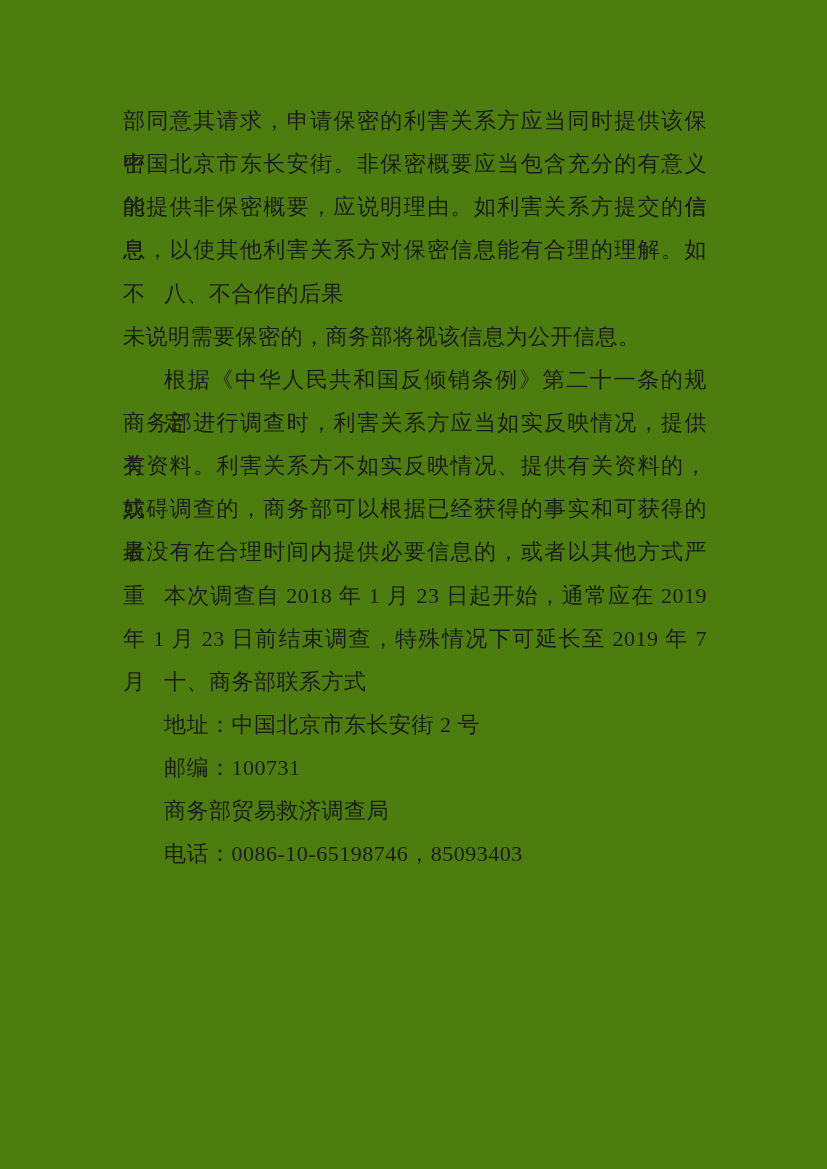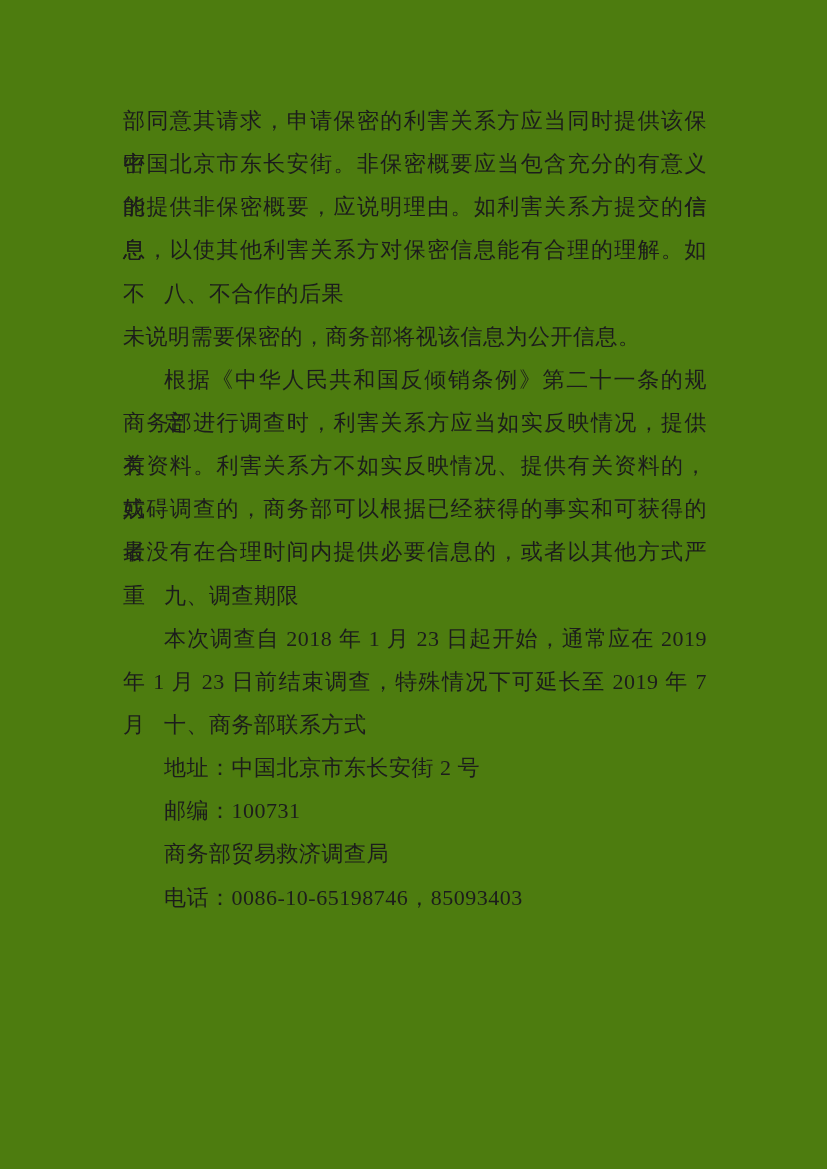--- a/index.html
+++ b/index.html
@@ -50,21 +50,20 @@
     <div class="line j">中国北京市东长安街。非保密概要应当包含充分的有意义的信</div>
     <div class="line j">能提供非保密概要，应说明理由。如利害关系方提交的信息</div>
     <div class="line j">息，以使其他利害关系方对保密信息能有合理的理解。如不</div>
     <div class="line i">八、不合作的后果</div>
     <div class="line">未说明需要保密的，商务部将视该信息为公开信息。</div>
     <div class="line i j">根据《中华人民共和国反倾销条例》第二十一条的规定，</div>
     <div class="line j">商务部进行调查时，利害关系方应当如实反映情况，提供有</div>
     <div class="line j">关资料。利害关系方不如实反映情况、提供有关资料的，或</div>
     <div class="line j">妨碍调查的，商务部可以根据已经获得的事实和可获得的最</div>
     <div class="line j">者没有在合理时间内提供必要信息的，或者以其他方式严重</div>
-    <div class="line i">九、调查期限</div>
     <div class="line i j">本次调查自 2018 年 1 月 23 日起开始，通常应在 2019</div>
     <div class="line j">年 1 月 23 日前结束调查，特殊情况下可延长至 2019 年 7 月</div>
     <div class="line i">十、商务部联系方式</div>
     <div class="line i">地址：中国北京市东长安街 2 号</div>
     <div class="line i">邮编：100731</div>
     <div class="line i">商务部贸易救济调查局</div>
     <div class="line i">电话：0086-10-65198746，85093403</div>
   </div>
 </div>
 

